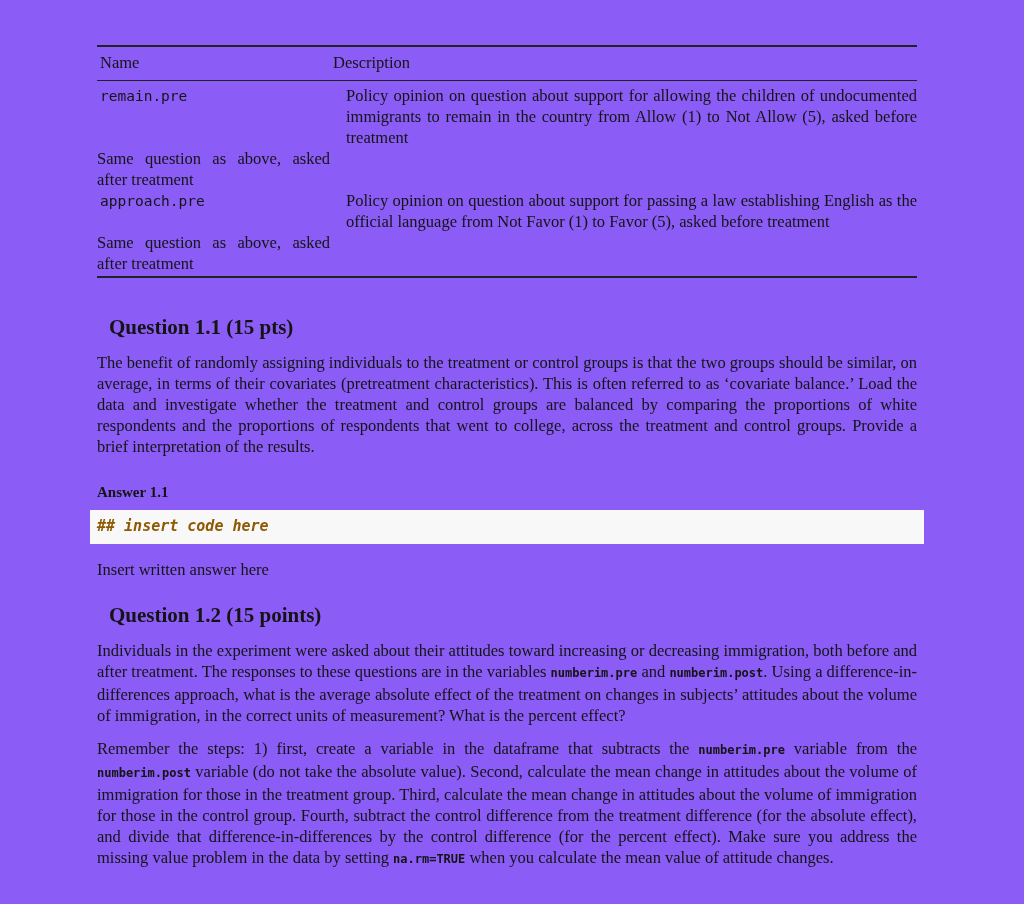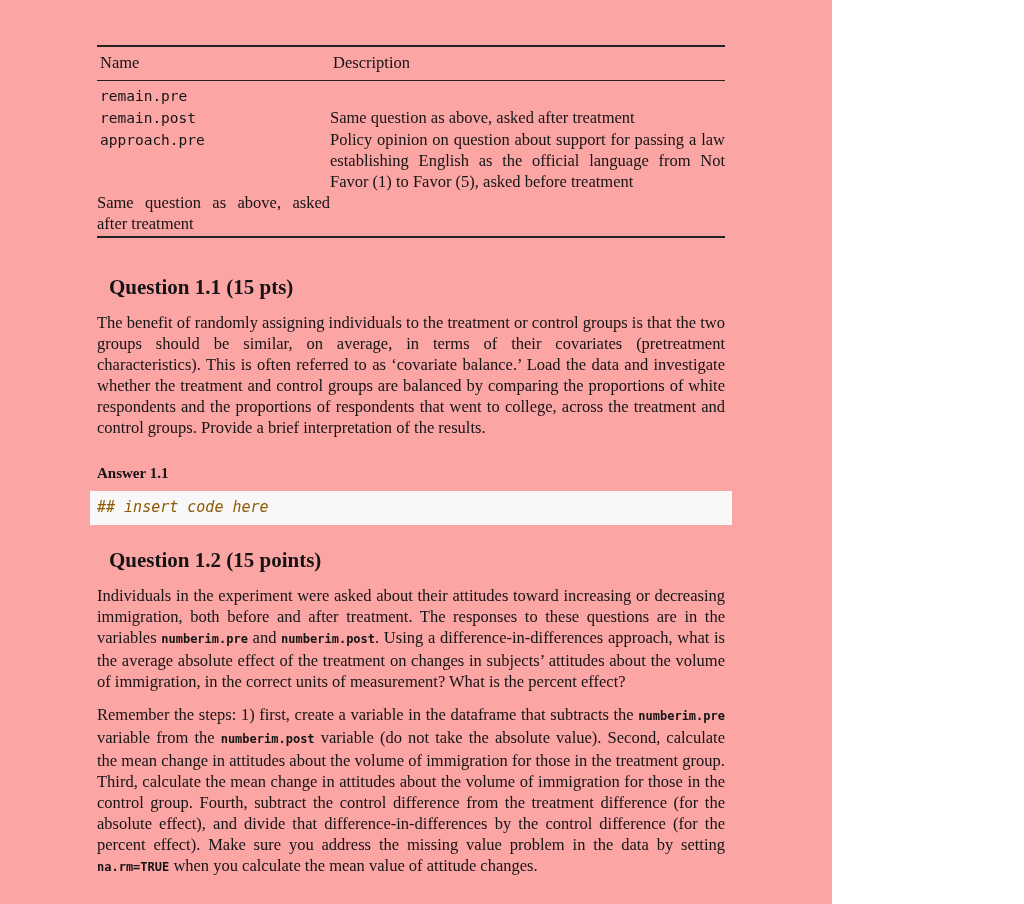--- a/index.html
+++ b/index.html
@@ -1,21 +1,21 @@
 <!DOCTYPE html>
 <html><head>
 <meta charset="utf-8">
 <style>
   * { margin: 0; padding: 0; box-sizing: border-box; }
   html, body { background: #ffffff; }
   .page {
     position: relative;
-    width: 832px;
+    width: 1024px;
     height: 904px;
-    background: #fca5a5;
+    background: #8b5cf6;
     color: #141414;
     font-family: "Liberation Serif", serif;
     overflow: hidden;
   }
   .content {
     padding: 45px 107px 0 97px;
   }
 
   
   .doc-table { width: 100%; }
@@ -25,20 +25,21 @@
     display: grid;
     grid-template-columns: 233px 1fr;
     padding: 6px 0 7px 3px;
     font-size: 16.5px;
     line-height: 20px;
   }
   .t-body { padding: 4px 0 2px; }
   .t-row {
     display: grid;
     grid-template-columns: 233px 1fr;
+    gap: 16px;
   }
   .t-name {
     font-family: "DejaVu Sans Mono", monospace;
     font-size: 14.5px;
     line-height: 21px;
     padding-left: 3px;
     padding-top: 1px;
   }
   .t-desc {
     font-size: 16.5px;
@@ -80,63 +81,64 @@
   .code-block {
     background: #f8f8f8;
     margin: 7px -7px 0 -7px;
     padding: 8px 7px 9px 7px;
   }
   .code-comment {
     font-family: "DejaVu Sans Mono", monospace;
     font-size: 15px;
     line-height: 17px;
     font-style: italic;
-    font-weight: normal;
+    font-weight: bold;
     color: #8f5902;
     white-space: pre;
   }
 </style>
 </head>
 <body>
 
 <div class="page">
   <div class="content">
 
     <div class="doc-table">
       <div class="rule-heavy"></div>
       <div class="t-header">
         <div>Name</div>
         <div>Description</div>
       </div>
       <div class="rule-light"></div>
       <div class="t-body">
         <div class="t-row">
           <div class="t-name">remain.pre</div>
+          <div class="t-desc">Policy opinion on question about support for allowing the children of undocumented immigrants to remain in the country from Allow (1) to Not Allow (5), asked before treatment</div>
         </div>
         <div class="t-row">
-          <div class="t-name">remain.post</div>
           <div class="t-desc">Same question as above, asked after treatment</div>
         </div>
         <div class="t-row">
           <div class="t-name">approach.pre</div>
           <div class="t-desc">Policy opinion on question about support for passing a law establishing English as the official language from Not Favor (1) to Favor (5), asked before treatment</div>
         </div>
         <div class="t-row">
           <div class="t-desc">Same question as above, asked after treatment</div>
         </div>
       </div>
       <div class="rule-heavy"></div>
     </div>
 
     <h2 class="question">Question 1.1 (15 pts)</h2>
     <p class="body-text">The benefit of randomly assigning individuals to the treatment or control groups is that the two groups should be similar, on average, in terms of their covariates (pretreatment characteristics). This is often referred to as ‘covariate balance.’ Load the data and investigate whether the treatment and control groups are balanced by comparing the proportions of white respondents and the proportions of respondents that went to college, across the treatment and control groups. Provide a brief interpretation of the results.</p>
 
     <h3 class="answer">Answer 1.1</h3>
     <div class="code-block">
       <div class="code-comment">## insert code here</div>
     </div>
+    <p class="body-text note">Insert written answer here</p>
 
     <h2 class="question q12">Question 1.2 (15 points)</h2>
     <p class="body-text"><span>Individuals in the experiment were asked about their attitudes toward increasing or decreasing immigration, both before and after treatment.  The responses to these questions are in the variables </span><span class="inline-code">numberim.pre</span><span> and </span><span class="inline-code">numberim.post</span><span>.  Using a difference-in-differences approach, what is the average absolute effect of the treatment on changes in subjects’ attitudes about the volume of immigration, in the correct units of measurement? What is the percent effect?</span></p>
     <p class="body-text para2"><span>Remember the steps: 1) first, create a variable in the dataframe that subtracts the </span><span class="inline-code">numberim.pre</span><span> variable from the </span><span class="inline-code">numberim.post</span><span> variable (do not take the absolute value). Second, calculate the mean change in attitudes about the volume of immigration for those in the treatment group. Third, calculate the mean change in attitudes about the volume of immigration for those in the control group. Fourth, subtract the control difference from the treatment difference (for the absolute effect), and divide that difference-in-differences by the control difference (for the percent effect). Make sure you address the missing value problem in the data by setting </span><span class="inline-code">na.rm=TRUE</span><span> when you calculate the mean value of attitude changes.</span></p>
 
   </div>
 </div>
 
 </body></html>

